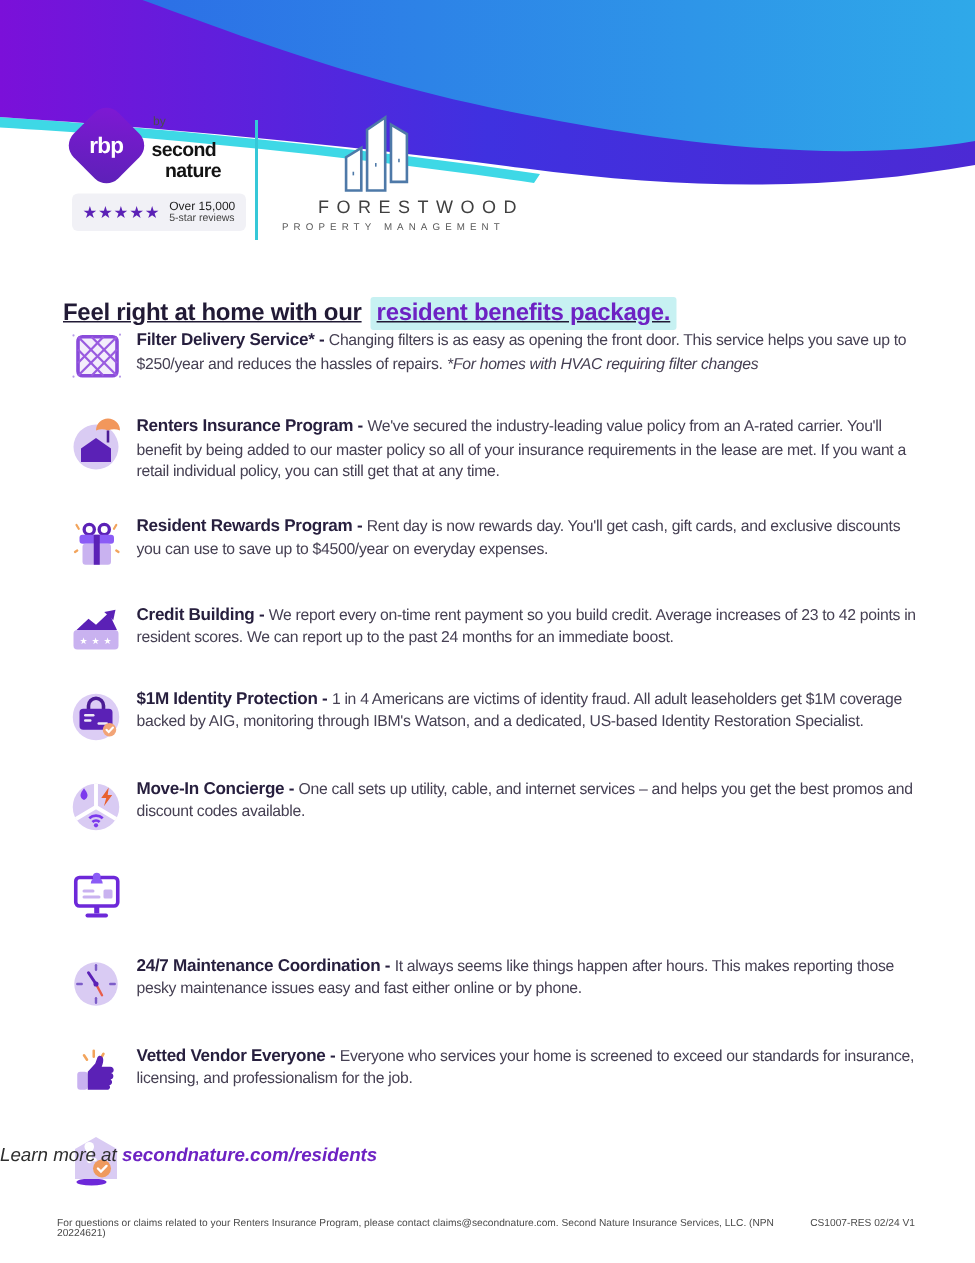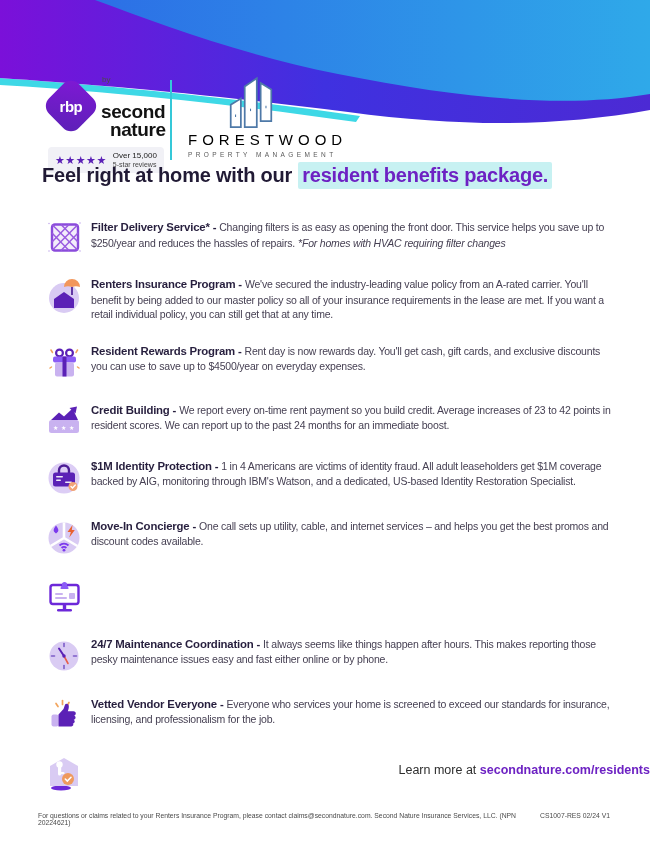--- a/index.html
+++ b/index.html
@@ -15,54 +15,54 @@
   .logos { position: absolute; top: 74px; left: 48px; }
   .rbp-row { display: flex; align-items: center; gap: 7px; }
   .rbp-mark { position: relative; width: 46px; height: 46px; flex: 0 0 46px; }
   .rbp-teal  { position: absolute; inset: 5px; background: #35c8d8; border-radius: 10px; transform: rotate(18deg); }
   .rbp-teal2 { position: absolute; inset: 6px; background: #8fe3ec; border-radius: 10px; transform: rotate(63deg); }
   .rbp-purple{ position: absolute; inset: 2px; background: linear-gradient(140deg,#8018d6,#5b21b6);
                border-radius: 11px; transform: rotate(45deg);
                display: flex; align-items: center; justify-content: center; }
   .rbp-purple span { transform: rotate(-45deg); color: #fff; font-weight: bold; font-size: 15px; letter-spacing: -0.5px; }
   .byline { line-height: 1; padding-top: 2px; }
-  .by { font-size: 8px; color: #4c4c4c; display: block; margin-bottom: 19px; margin-left: 1px; }
-  .brand { font-weight: bold; font-size: 19px; color: #121212; line-height: 0.92; letter-spacing: -0.4px; }
+  .by { font-size: 8px; color: #4c4c4c; display: block; margin-bottom: 7px; margin-left: 1px; }
+  .brand { font-weight: bold; font-size: 13px; color: #121212; line-height: 0.92; letter-spacing: -0.4px; }
   .brand .l2 { display: block; margin-left: 9px; }
   .reviews { margin-top: 9px; background: #f1f1f6; border-radius: 4px; padding: 4px 7px;
              display: flex; align-items: center; gap: 6px; width: max-content; }
   .stars { color: #5b21b6; font-size: 11px; letter-spacing: 0.5px; font-family: "DejaVu Sans", sans-serif; }
   .rev-lines { line-height: 1.15; }
   .rev1 { font-size: 8px; font-weight: normal; color: #222; display: block; }
   .rev2 { font-size: 7px; color: #444; display: block; }
 
   .logo-divider { position: absolute; top: 80px; left: 170px; width: 2px; height: 80px; background: #35c8d8; }
 
   .partner { position: absolute; top: 72px; left: 188px; width: 126px; text-align: center; }
   .partner svg { display: block; margin: 0 auto; }
-  .partner-name { font-size: 15px; letter-spacing: 5px; color: #000000; margin-top: 3px; white-space: nowrap; }
+  .partner-name { font-size: 12px; letter-spacing: 5px; color: #404040; margin-top: 3px; white-space: nowrap; margin-left: 24px; }
   .partner-tag  { font-size: 6.5px; letter-spacing: 3.4px; color: #5a5a5a; margin-top: 3px; white-space: nowrap; }
 
   
-  .headline { position: absolute; top: 164px; left: 42px; font-size: 20px; font-weight: bold;
-              letter-spacing: -0.2px; color: #211a35; white-space: nowrap; }
+  .headline { position: absolute; top: 200px; left: 42px; font-size: 16px; font-weight: bold;
+              letter-spacing: -0.2px; color: #211a35; white-space: nowrap; text-decoration: underline; }
   .headline .prefix { margin-right: 6px; }
   .headline .hl { color: #6d22c3; background: #c7f1f2; padding: 2px 4px 3px; border-radius: 2px; }
 
   
   .benefits { position: absolute; top: 220px; left: 40px; width: 582px; }
   .benefit { display: flex; margin-bottom: 22px; }
   .benefit-icon { flex: 0 0 48px; display: flex; justify-content: center; align-items: flex-start; padding-top: 0; }
   .benefit-text { font-size: 10.5px; letter-spacing: -0.2px; line-height: 1.38; color: #464053; padding-left: 3px; padding-right: 6px; }
   .benefit-text strong { color: #271f3e; font-size: 11.4px; letter-spacing: -0.2px; }
   .benefit-text em { font-style: italic; margin-left: 3px; }
 
   
-  .learn { position: absolute; top: 763px; left: 0; width: 100%; text-align: right;
-           font-size: 12.5px; color: #2e2e2e; }
+  .learn { position: absolute; top: 763px; left: 0; width: 100%; text-align: left;
+           font-size: 12.5px; color: #2e2e2e; font-style: italic; }
   .learn .link { color: #6d22c3; font-weight: bold; }
   .legal { position: absolute; top: 812px; left: 0; right: 0; display: flex;
            justify-content: space-between; align-items: flex-start; padding: 0 40px 0 38px; }
   .legal .disclaimer { font-size: 6.8px; color: #4a4a4a; max-width: 480px; }
   .legal .doc-code   { font-size: 6.8px; color: #4a4a4a; white-space: nowrap; }
 </style>
 </head>
 <body>
 
 <div class="page">

